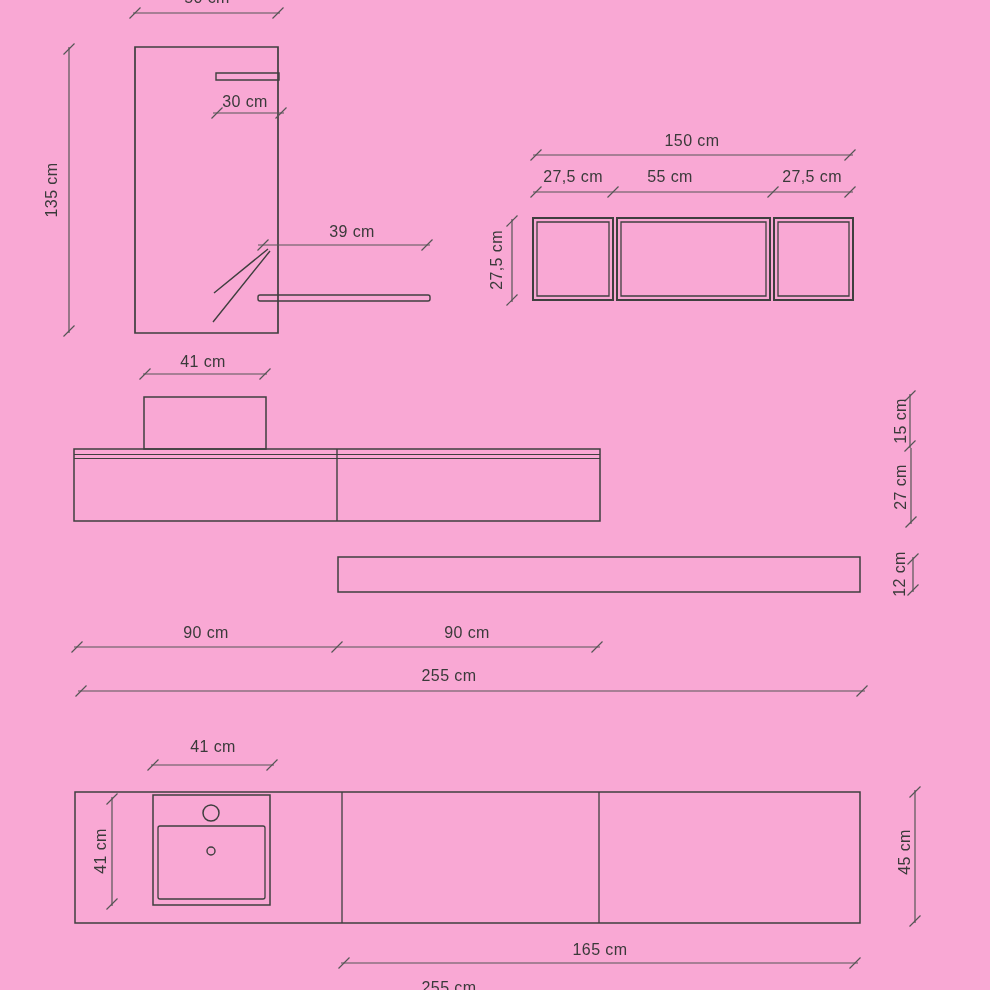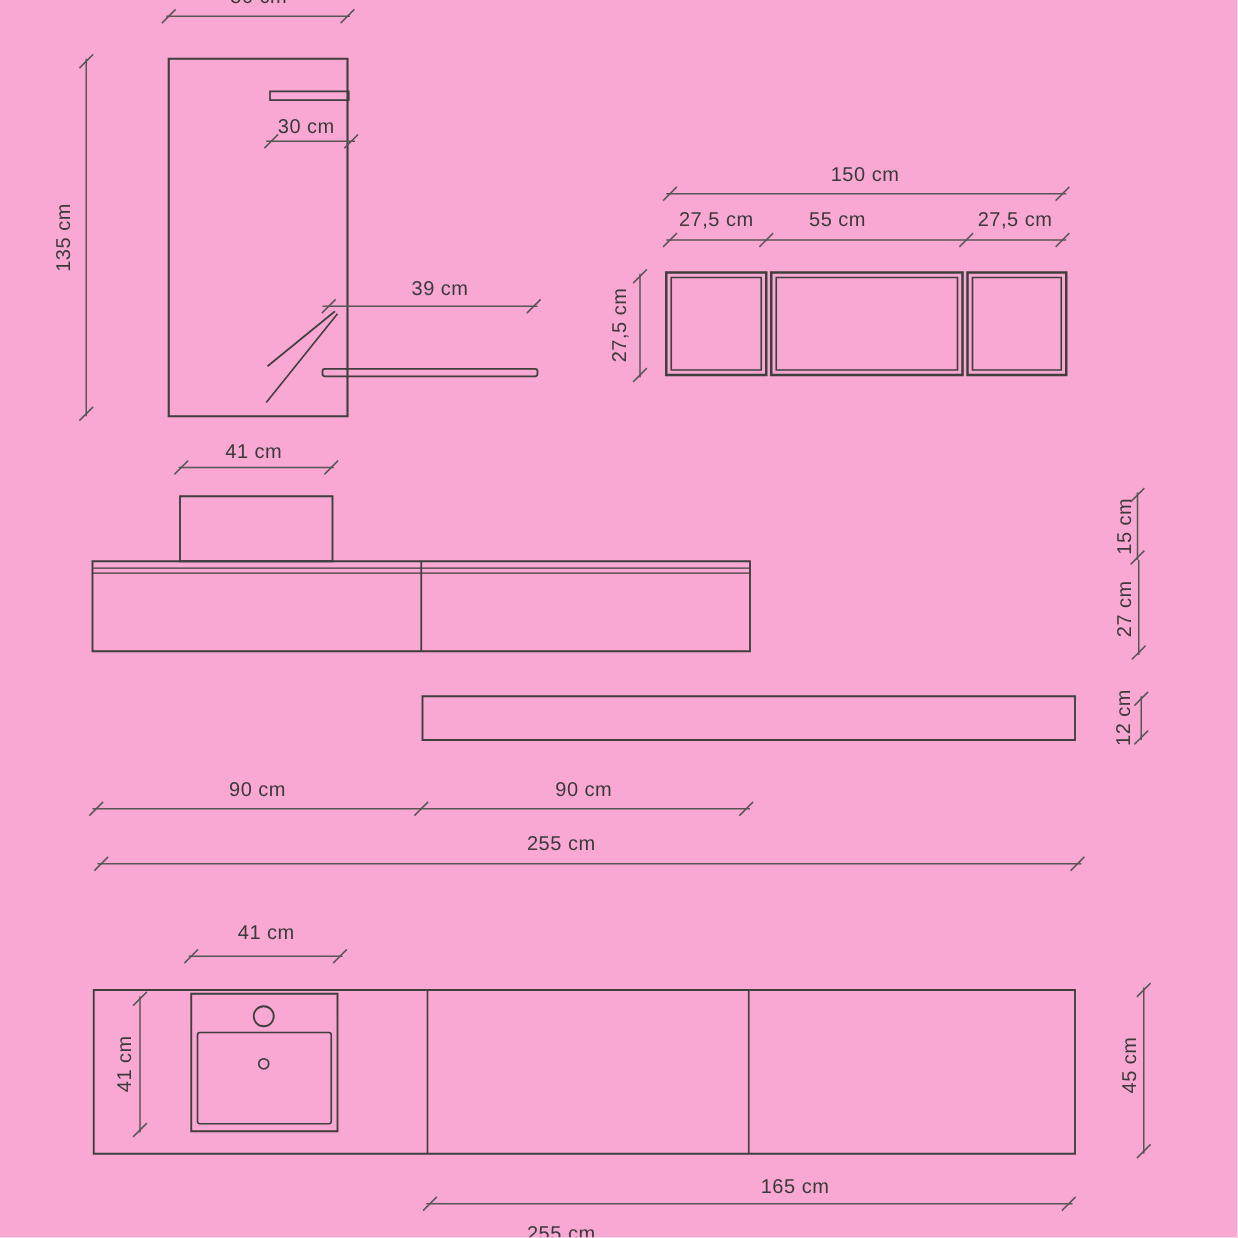--- a/index.html
+++ b/index.html
@@ -121,16 +121,16 @@
   <span class="lbl v" style="left:901px;top:421px;">15 cm</span>
   <span class="lbl v" style="left:901px;top:487px;">27 cm</span>
   <span class="lbl v" style="left:900px;top:574px;">12 cm</span>
   <span class="lbl" style="left:206px;top:633px;">90 cm</span>
   <span class="lbl" style="left:467px;top:633px;">90 cm</span>
   <span class="lbl" style="left:449px;top:676px;">255 cm</span>
 
   <span class="lbl" style="left:213px;top:747px;">41 cm</span>
   <span class="lbl v" style="left:101px;top:851px;">41 cm</span>
   <span class="lbl v" style="left:905px;top:852px;">45 cm</span>
-  <span class="lbl" style="left:636px;top:950px;">165 cm</span>
+  <span class="lbl" style="left:600px;top:950px;">165 cm</span>
   <span class="lbl" style="left:449px;top:988px;">255 cm</span>
 
 </div>
 
 </body></html>

